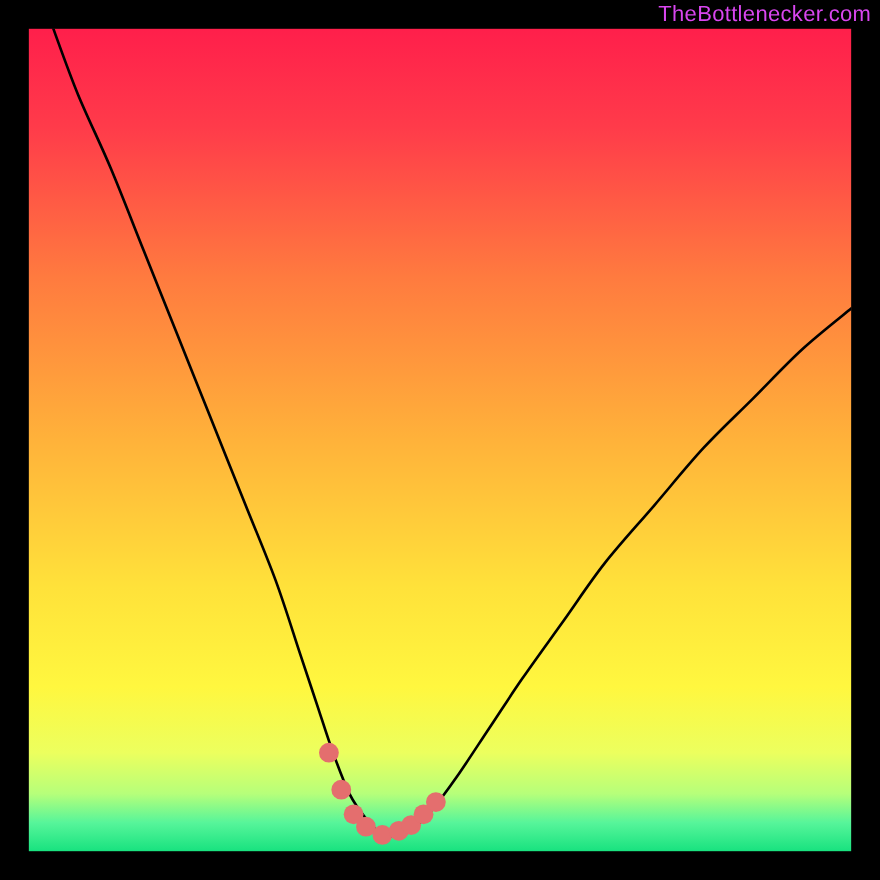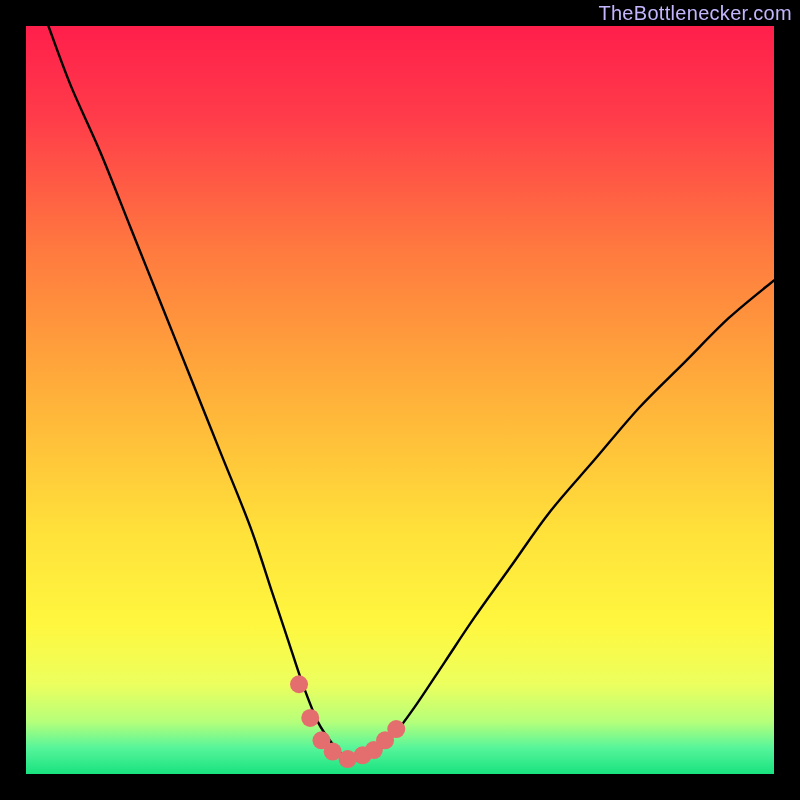--- a/index.html
+++ b/index.html
@@ -23,21 +23,21 @@
     position: absolute;
     left: 0;
     top: 0;
     width: 748px;
     height: 748px;
   }
   .watermark {
     position: absolute;
     top: 2px;
     right: 8px;
-    color: #c4b5fd;
+    color: #d946ef;
     font-size: 20px;
     letter-spacing: 0.3px;
     font-weight: 500;
   }
   svg { display: block; }
 </style>
 </head>
 <body>
 
 <div class="frame">

